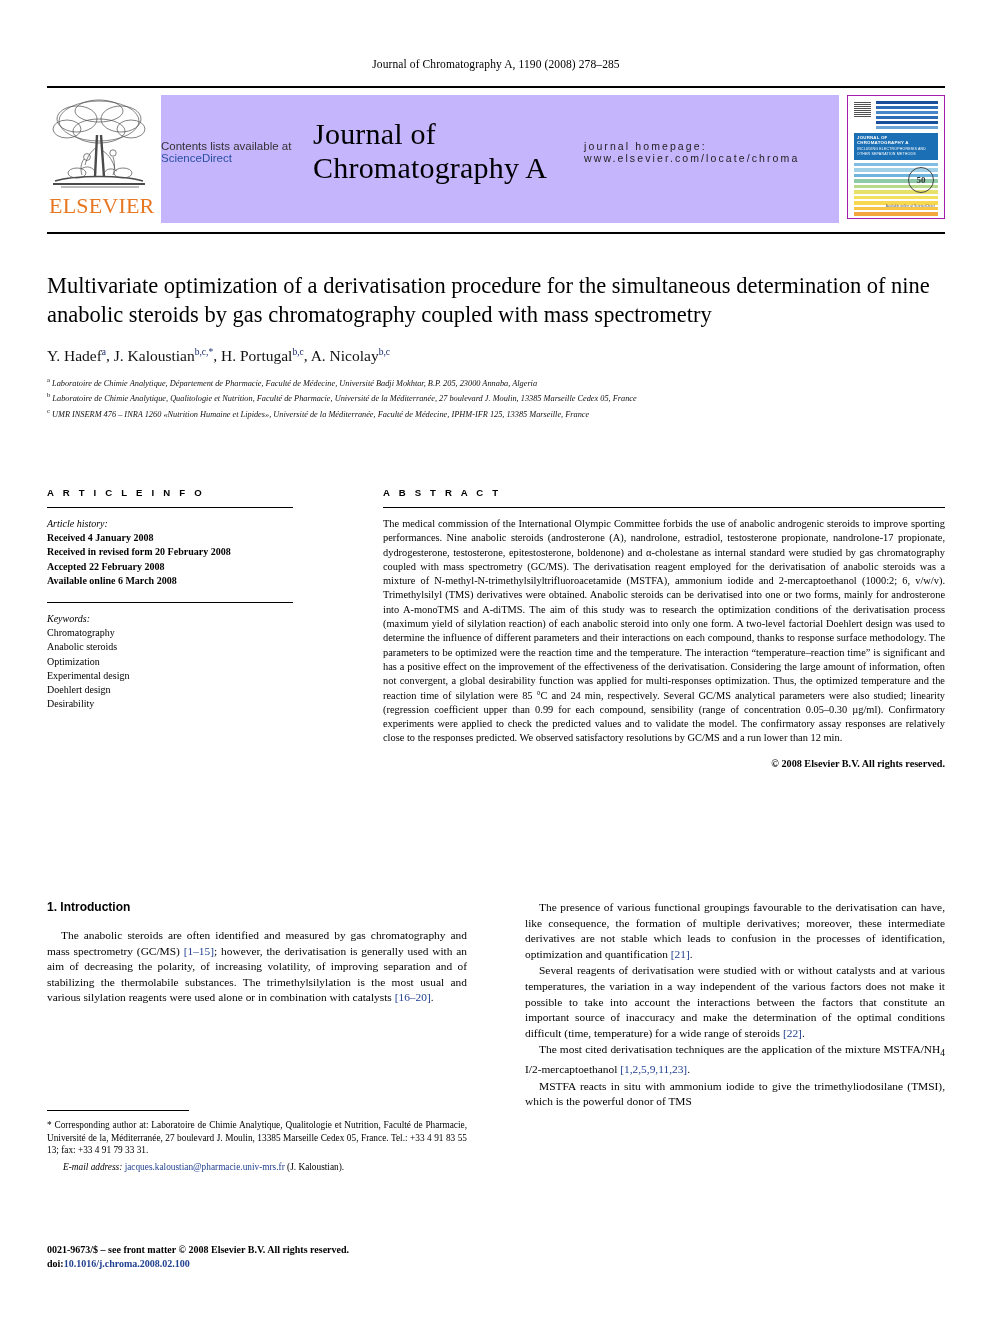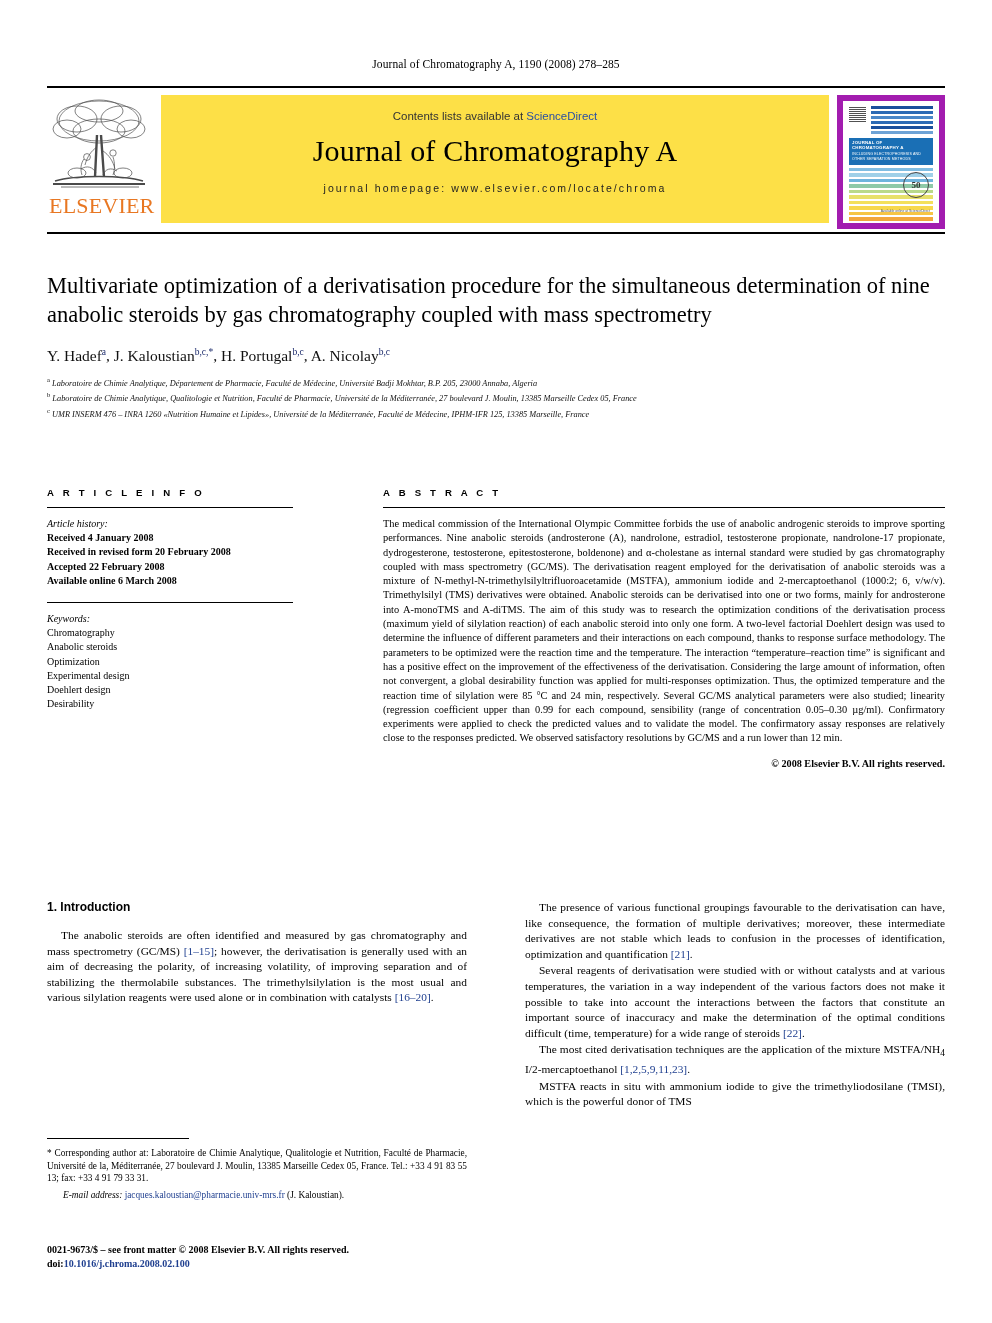--- a/index.html
+++ b/index.html
@@ -26,38 +26,38 @@
 
   .elsevier-logo { width:108px; flex:0 0 108px; position:relative; }
   .tree-wrap { width:104px; height:96px; overflow:hidden; }
   .elsevier-word {
     position:absolute; left:2px; bottom:4px;
     font-family:"Liberation Serif", serif;
     font-size:22px; letter-spacing:.2px; color:#E87722; font-weight:400;
   }
 
   .banner {
-    flex:1 1 auto; background:#fde047; margin-left:6px; margin-right:8px;
-    display:flex; flex-direction:column; align-items:center; justify-content:center;
+    flex:1 1 auto; background:#c4b5fd; margin-left:6px; margin-right:8px;
+    display:flex; flex-direction:row; align-items:center; justify-content:center;
     padding:6px 0 20px;
   }
   .contents-line { font-family:"Liberation Sans", sans-serif; font-size:11.5px; color:#333; }
   .contents-line a { color:#2b4fa2; text-decoration:none; }
   .journal-name {
     font-family:"Liberation Serif", serif; font-size:30px; margin:12px 0 14px;
     letter-spacing:.2px;
   }
   .homepage {
     font-family:"Liberation Sans", sans-serif; font-size:10.5px; color:#222;
     letter-spacing:2.1px;
   }
 
   
   .cover {
-    flex:0 0 96px; width:96px; height:122px; border:6px solid #a21caf;
+    flex:0 0 96px; width:96px; height:122px; border:1px solid #a21caf;
     background:#fff; position:relative; overflow:hidden;
   }
   .cover-inner { position:absolute; left:6px; top:5px; right:6px; bottom:5px; }
   .cov-bars { position:absolute; left:22px; top:0; right:0; }
   .cov-bar { height:3px; margin-bottom:2px; }
   .cov-qr {
     position:absolute; left:0; top:1px; width:17px; height:15px;
     background:
       repeating-linear-gradient(0deg,#333 0 1px,#fff 1px 2px),
       repeating-linear-gradient(90deg,#333 0 1px,#fff 1px 2px);
@@ -133,21 +133,21 @@
     font-family:"Liberation Sans", sans-serif; font-weight:bold; font-size:12px;
     margin:0 0 14px;
   }
   .para {
     font-size:11.4px; line-height:15.6px; text-align:justify; text-indent:14px;
     margin:0 0 1px; font-family:"Liberation Serif", serif;
   }
   .ref { color:#1f3f8f; }
 
   
-  .footnote { position:absolute; left:47px; top:1138px; width:420px; }
+  .footnote { position:absolute; left:47px; top:1110px; width:420px; }
   .fn-rule { border-top:1px solid #000; width:142px; margin-bottom:8px; }
   .fn-text { font-size:9.3px; line-height:12.6px; text-align:justify; }
   .fn-email { font-size:9.3px; line-height:12.6px; margin-top:4px; text-indent:16px; }
   .fn-email i { font-style:italic;margin-top:33px; }
   .fn-email a { color:#1f3f8f; text-decoration:none; }
 
   .imprint { position:absolute; left:47px; top:1243px; width:460px; }
   .imprint-line { font-size:10px; line-height:13.6px; font-weight:bold; }
   .imprint-line .doi { color:#1f3f8f; }
 </style>

